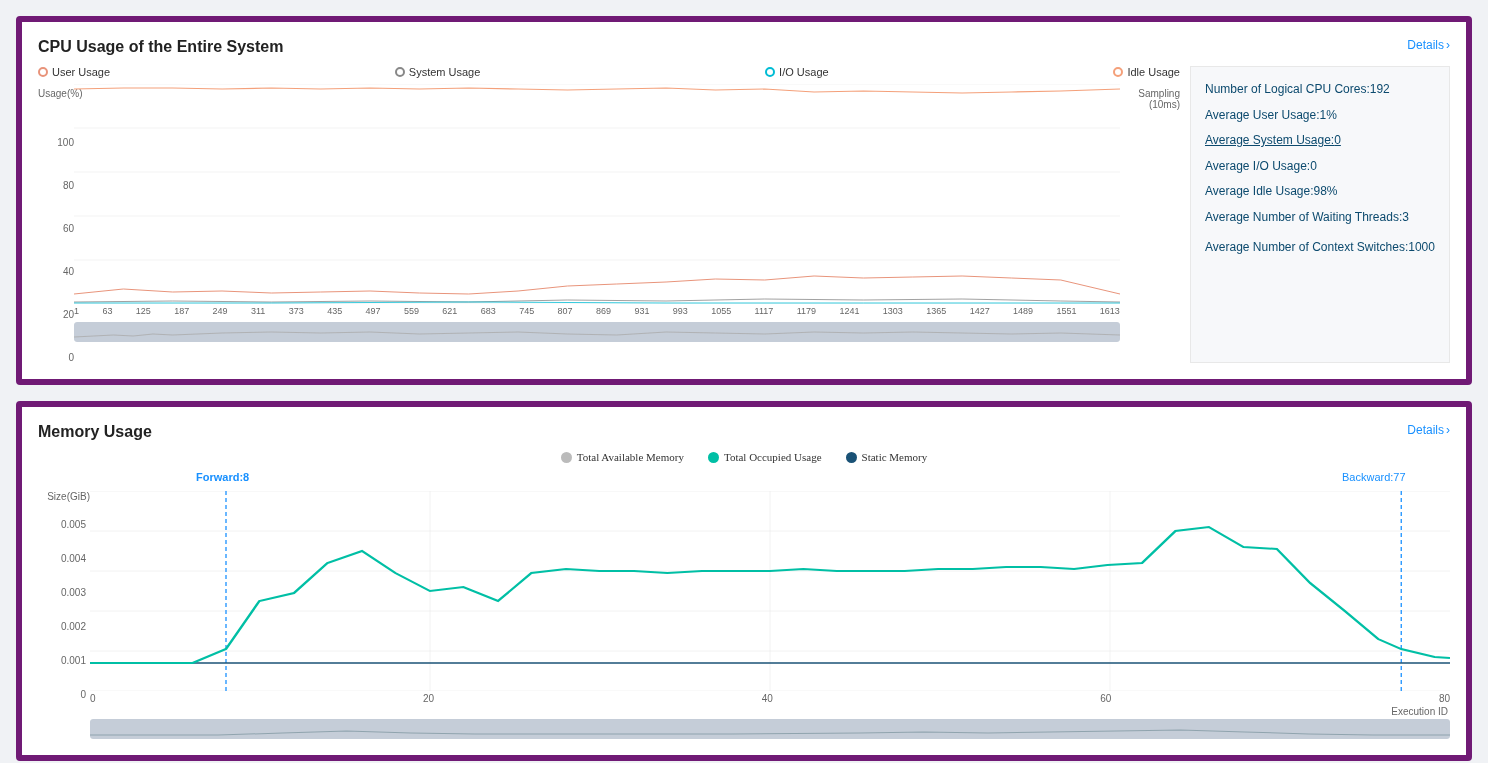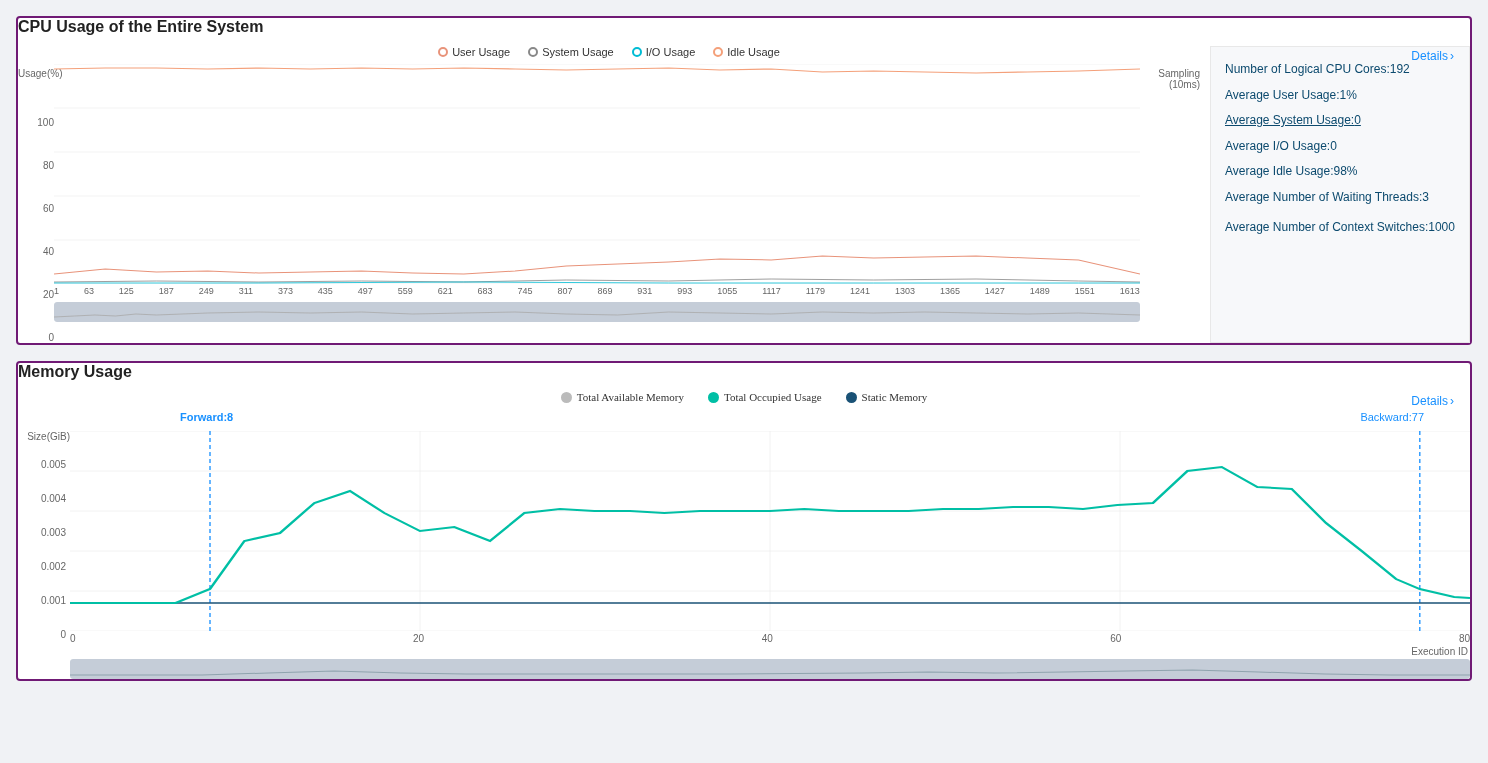--- a/index.html
+++ b/index.html
@@ -10,41 +10,41 @@
       color: #333;
     }
     .container {
       padding: 16px;
       display: flex;
       flex-direction: column;
       gap: 16px;
     }
     .panel {
       background: #fff;
-      border: 2px solid #701a75;
+      border: 6px solid #701a75;
       border-radius: 4px;
+      padding: 16px;
       position: relative;
     }
     .panel-title {
       font-size: 16px;
       font-weight: bold;
       color: #222;
       margin-bottom: 10px;
     }
     .details-link {
       position: absolute;
       top: 16px;
       right: 16px;
       color: #1890ff;
       font-size: 12px;
       cursor: pointer;
       display: flex;
       align-items: center;
       gap: 2px;
-      margin-top: 15px;
     }
     
     .cpu-content {
       display: flex;
       gap: 10px;
     }
     .chart-area {
       flex: 1;
       position: relative;
     }
@@ -54,21 +54,21 @@
       border: 1px solid #e8e8e8;
       padding: 12px 14px;
       font-size: 12px;
       line-height: 1.8;
       color: #0c4a6e;
       flex-shrink: 0;
     }
     .legend {
       display: flex;
       gap: 18px;
-      justify-content: center;
+      justify-content: space-between;
       margin-bottom: 6px;
       font-size: 11px;
     }
     .legend-item {
       display: flex;
       align-items: center;
       gap: 4px;
     }
     .legend-dot {
       width: 10px;

